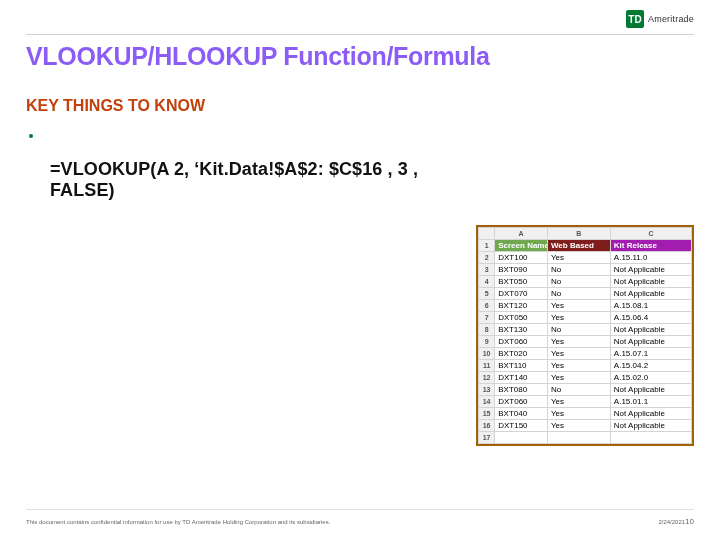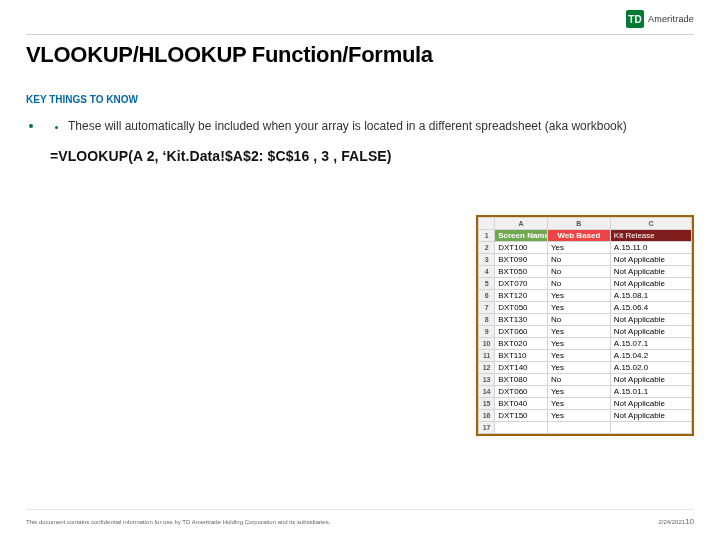--- a/index.html
+++ b/index.html
@@ -2,40 +2,40 @@
 <html><head>
 <meta charset="utf-8">
 <style>
   * { box-sizing: border-box; margin: 0; padding: 0; }
   html, body { width: 720px; height: 540px; font-family: Arial, Helvetica, sans-serif; background: #fff; color: #000; }
   .slide { position: relative; width: 720px; height: 540px; padding: 18px 26px 12px 26px; }
   .logo-wrap { position: absolute; top: 10px; right: 26px; display: flex; align-items: center; gap: 4px; }
   .logo-box { width: 18px; height: 18px; background: #007a33; color: #fff; font-size: 10px; font-weight: bold; display: flex; align-items: center; justify-content: center; border-radius: 2px; }
   .logo-text { font-size: 9px; font-weight: normal; color: #333; letter-spacing: 0.2px; }
   .divider-top { position: absolute; top: 34px; left: 26px; right: 26px; height: 1px; background: #d0d0d0; }
-  .title { margin-top: 24px; font-size: 22px; font-weight: 800; color: #000000; letter-spacing: -0.3px; }
-  .subtitle { margin-top: 26px; font-size: 10px; font-weight: bold; color: #0369a1; }
+  .title { margin-top: 24px; font-size: 25px; font-weight: 800; color: #8b5cf6; letter-spacing: -0.3px; }
+  .subtitle { margin-top: 26px; font-size: 16px; font-weight: bold; color: #c2410c; }
   .body { position: relative; margin-top: 12px; }
   ul.top { list-style: disc; padding-left: 18px; }
   ul.top > li { margin-bottom: 6px; }
   ul.sub { list-style: disc; padding-left: 24px; margin-top: 6px; }
   .b1 { font-size: 13px; font-weight: bold; color: #111; line-height: 1.35; }
   .sub1 { font-size: 12px; font-weight: normal; color: #333; line-height: 1.35; }
   ul.top > li::marker { color: #007a33; font-size: 13px; }
   ul.sub > li::marker { color: #007a33; font-size: 11px; }
   .formula-row { margin-top: 14px; display: flex; align-items: flex-start; gap: 14px; }
-  .formula { padding-left: 24px; font-size: 14px; font-weight: bold; color: #111; letter-spacing: 0.1px; flex: 0 0 auto; max-width: 430px; }
+  .formula { padding-left: 24px; font-size: 18px; font-weight: bold; color: #111; letter-spacing: 0.1px; flex: 0 0 auto; max-width: 430px; }
   .table-wrap { position: absolute; top: 98px; right: 0; width: 218px; border: 2px solid #a16207; font-size: 8px; background: #fff; }
   .sheet { width: 100%; border-collapse: collapse; table-layout: fixed; }
   .sheet th, .sheet td { border: 1px solid #d4d4d4; padding: 1px 3px; white-space: nowrap; overflow: hidden; height: 12px; }
   .rowhdr { width: 16px; background: #f0f0f0; text-align: center; color: #555; font-size: 7px; }
   .colhdr { background: #f0f0f0; text-align: center; color: #555; font-size: 7px; height: 11px; }
   .hdrA { background: #6fa84f; color: #fff; font-weight: bold; }
-  .hdrB { background: #ef4444; color: #fff; font-weight: bold; text-align: center; }
-  .hdrC { background: #7f1d1d; color: #fff; font-weight: normal; }
+  .hdrB { background: #7f1d1d; color: #fff; font-weight: bold; }
+  .hdrC { background: #a21caf; color: #fff; font-weight: bold; }
   .colA { width: 52px; }
   .colB { width: 62px; }
   .colC { width: 80px; }
   .corner { background: #f0f0f0; }
   .b2wrap { margin-top: 16px; width: 420px; }
   .footer { position: absolute; bottom: 14px; left: 26px; right: 26px; display: flex; align-items: center; justify-content: space-between; font-size: 6px; color: #666; }
   .foot-left { flex: 1; }
   .foot-date { margin-left: 20px; }
   .pagenum { font-size: 8px; color: #666; }
   .divider-bot { position: absolute; bottom: 30px; left: 26px; right: 26px; height: 1px; background: #e2e2e2; }
@@ -52,23 +52,20 @@
 
   <div class="divider-top"></div>
 
   <h1 class="title">VLOOKUP/HLOOKUP Function/Formula</h1>
 
   <div class="subtitle">KEY THINGS TO KNOW</div>
 
   <div class="body">
     <ul class="top">
       <li class="b1">
-        <ul class="sub">
-          <li class="sub1">These will automatically be included when your array is located in a different spreadsheet (aka workbook)</li>
-        </ul>
       </li>
     </ul>
 
     <div class="formula-row">
       <div class="formula">=VLOOKUP(A 2, ‘Kit.Data!$A$2: $C$16 , 3 , FALSE)</div>
     </div>
 
 
     <div class="table-wrap">
       <table class="sheet">

